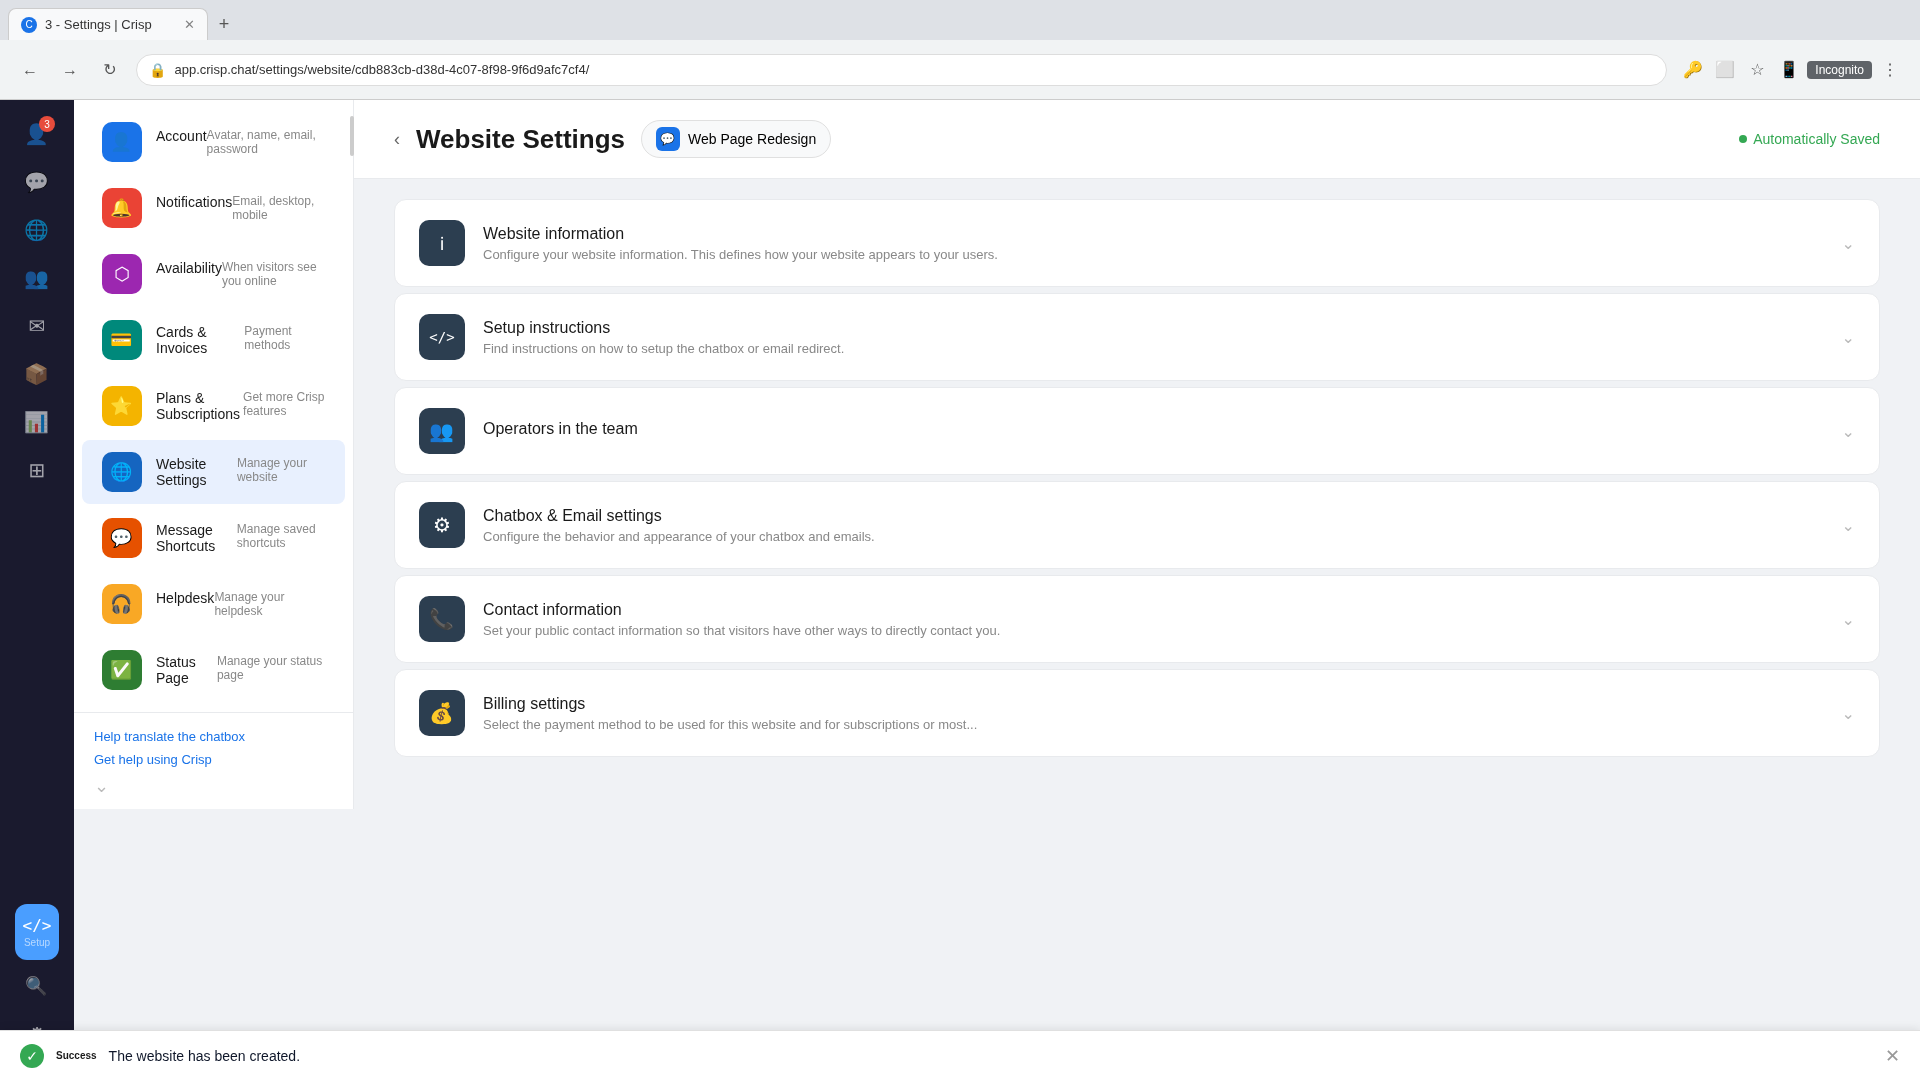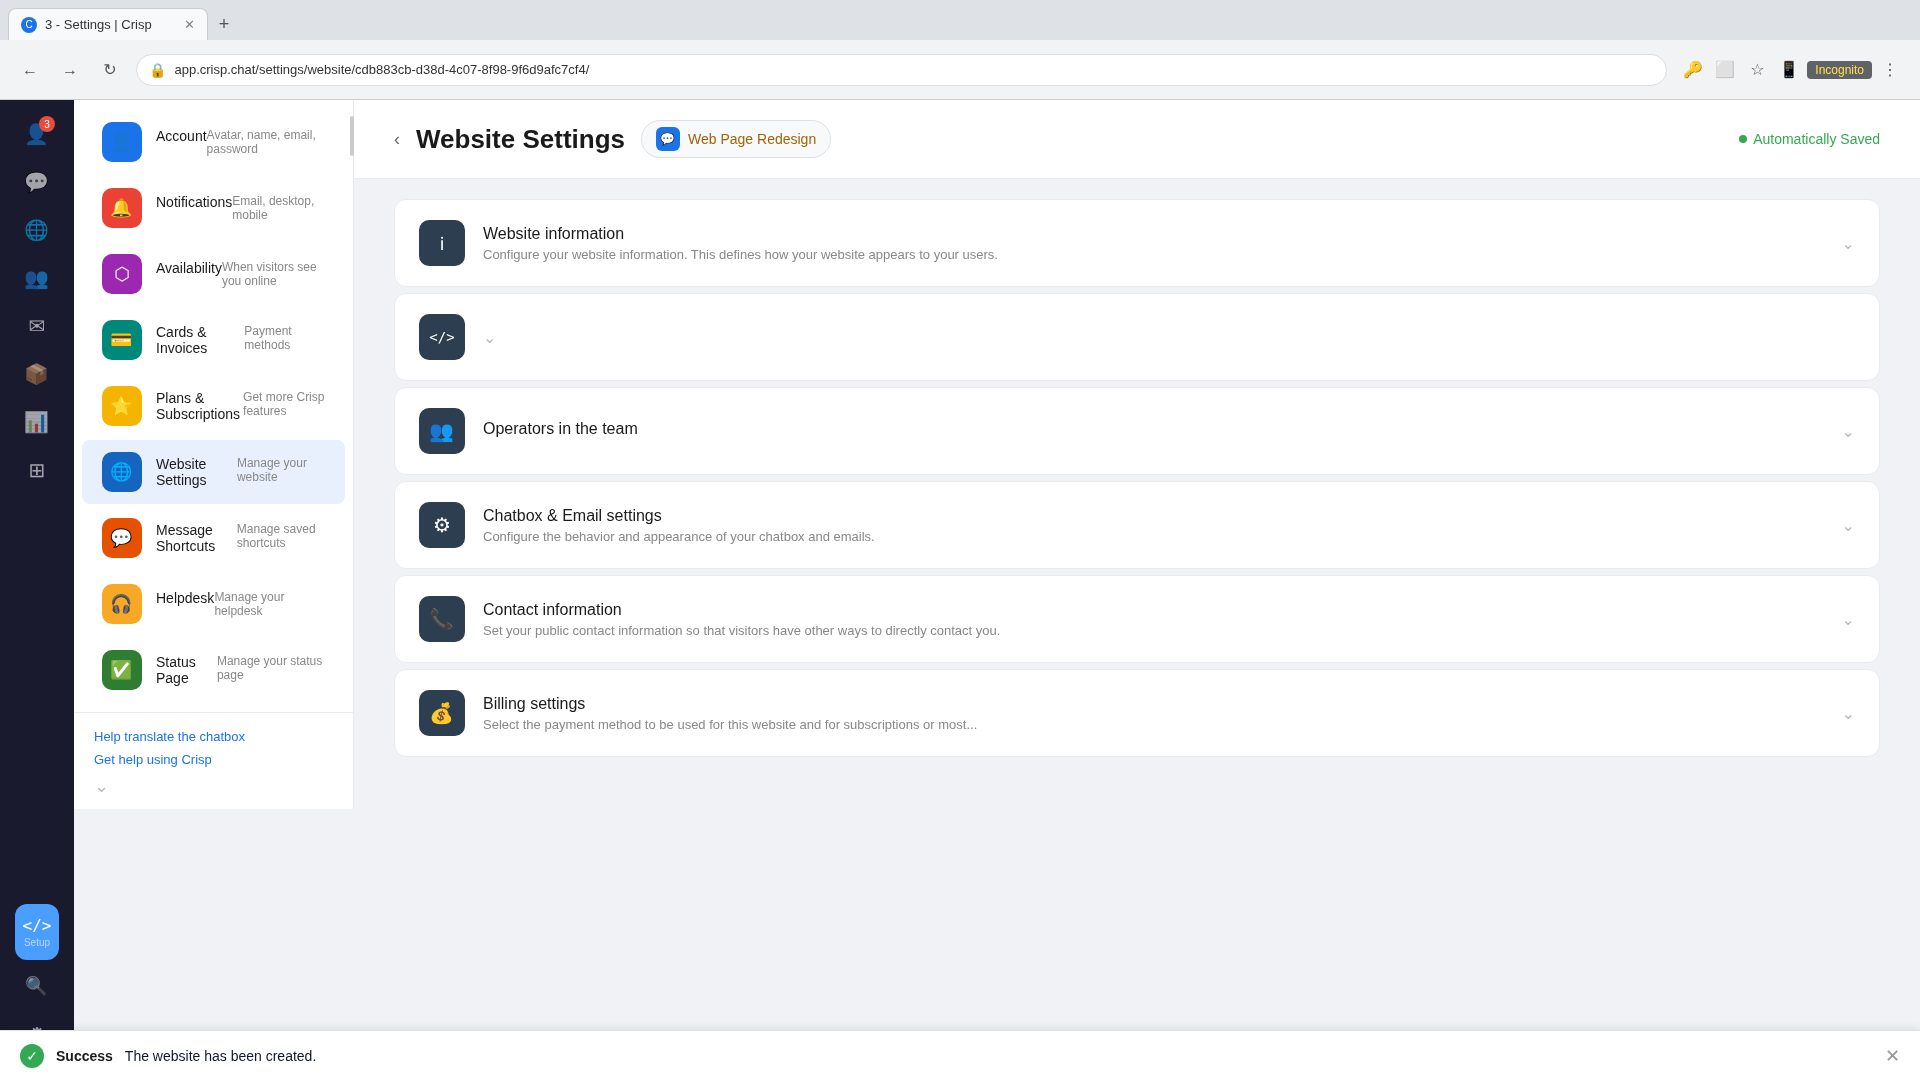--- a/index.html
+++ b/index.html
@@ -11,21 +11,21 @@
     .tab { height: 32px; background: #f8f9fa; border-radius: 8px 8px 0 0; display: flex; align-items: center; padding: 0 12px; gap: 8px; min-width: 200px; font-size: 13px; color: #333; border: 1px solid #ccc; border-bottom: none; }
     .tab .tab-favicon { width: 16px; height: 16px; background: #1a73e8; border-radius: 50%; display: flex; align-items: center; justify-content: center; font-size: 10px; color: white; }
     .tab .tab-close { margin-left: auto; opacity: 0.6; cursor: pointer; }
     .tab-new { width: 32px; height: 32px; display: flex; align-items: center; justify-content: center; font-size: 18px; color: #555; cursor: pointer; }
     .browser-toolbar { height: 60px; background: #f1f3f4; display: flex; align-items: center; padding: 0 16px; gap: 12px; border-bottom: 1px solid #ccc; }
     .nav-btn { width: 28px; height: 28px; border-radius: 50%; display: flex; align-items: center; justify-content: center; cursor: pointer; color: #555; font-size: 16px; }
     .address-bar { flex: 1; height: 32px; background: white; border-radius: 16px; display: flex; align-items: center; padding: 0 12px; font-size: 13px; color: #333; border: 1px solid #ddd; gap: 8px; }
     .address-bar-url { flex: 1; color: #333; }
     .toolbar-icons { display: flex; gap: 4px; align-items: center; }
     .toolbar-icon { width: 28px; height: 28px; display: flex; align-items: center; justify-content: center; cursor: pointer; color: #555; border-radius: 50%; }
-    .incognito-badge { background: #5f6368; color: #fde047; border-radius: 4px; padding: 2px 8px; font-size: 12px; }
+    .incognito-badge { background: #5f6368; color: #ffffff; border-radius: 4px; padding: 2px 8px; font-size: 12px; }
 
     
     .app { display: flex; height: calc(1080px - 100px); background: #f0f2f5; }
 
     
     .icon-sidebar { width: 74px; background: #1a1a2e; display: flex; flex-direction: column; align-items: center; padding: 12px 0; gap: 4px; }
     .icon-btn { width: 44px; height: 44px; border-radius: 12px; display: flex; align-items: center; justify-content: center; cursor: pointer; color: rgba(255,255,255,0.6); font-size: 18px; position: relative; }
     .icon-btn.active { background: #4a9eff; color: white; }
     .icon-btn .badge { position: absolute; top: 4px; right: 4px; background: #e74c3c; color: white; font-size: 10px; border-radius: 8px; padding: 0 4px; min-width: 16px; height: 16px; display: flex; align-items: center; justify-content: center; }
     .icon-sidebar-bottom { margin-top: auto; display: flex; flex-direction: column; align-items: center; gap: 4px; }
@@ -53,36 +53,36 @@
     .footer-link { font-size: 13px; color: #1a73e8; cursor: pointer; padding: 4px 0; }
     .left-nav-wrapper { position: relative; width: 280px; }
 
     
     .main-content { flex: 1; display: flex; flex-direction: column; overflow: hidden; }
     .main-header { padding: 20px 40px; background: white; border-bottom: 1px solid #e8eaed; display: flex; align-items: center; gap: 16px; }
     .back-btn { color: #666; font-size: 18px; cursor: pointer; }
     .main-title { font-size: 26px; font-weight: 600; color: #1a1a1a; }
     .website-chip { display: flex; align-items: center; gap: 8px; padding: 6px 14px; background: #f8f9fa; border-radius: 20px; border: 1px solid #e0e0e0; cursor: pointer; }
     .website-chip-icon { width: 24px; height: 24px; background: #1a73e8; border-radius: 6px; display: flex; align-items: center; justify-content: center; color: white; font-size: 12px; }
-    .website-chip-name { font-size: 14px; font-weight: 500; color: #a16207; }
+    .website-chip-name { font-size: 14px; font-weight: 500; color: #000000; }
     .auto-saved { margin-left: auto; display: flex; align-items: center; gap: 6px; font-size: 14px; color: #34a853; }
     .auto-saved-dot { width: 8px; height: 8px; border-radius: 50%; background: #34a853; }
 
     .settings-list { flex: 1; overflow-y: auto; padding: 20px 40px; display: flex; flex-direction: column; gap: 6px; }
     .settings-card { background: white; border: 1px solid #e8eaed; border-radius: 12px; display: flex; align-items: center; padding: 20px 24px; gap: 18px; cursor: pointer; transition: box-shadow 0.15s; }
     .settings-card-icon { width: 46px; height: 46px; background: #2c3e50; border-radius: 10px; display: flex; align-items: center; justify-content: center; color: white; font-size: 20px; flex-shrink: 0; }
     .settings-card-text { flex: 1; }
     .settings-card-title { font-size: 16px; font-weight: 500; color: #1a1a1a; margin-bottom: 4px; }
     .settings-card-desc { font-size: 13px; color: #888; }
     .settings-card-chevron { color: #bbb; font-size: 16px; }
 
     
     .toast { position: fixed; bottom: 0; left: 0; right: 0; height: 50px; background: white; display: flex; align-items: center; padding: 0 20px; gap: 12px; border-top: 1px solid #e0e0e0; box-shadow: 0 -2px 8px rgba(0,0,0,0.08); z-index: 100; }
     .toast-icon { width: 24px; height: 24px; background: #34a853; border-radius: 50%; display: flex; align-items: center; justify-content: center; color: white; font-size: 14px; }
-    .toast-title { font-size: 14px; font-weight: 600; color: #1a1a1a; text-align: right; }
+    .toast-title { font-size: 10px; font-weight: 600; color: #1a1a1a; text-align: right; }
     .toast-msg { font-size: 14px; color: #0f172a; }
     .toast-close { margin-left: auto; color: #999; cursor: pointer; font-size: 18px; }
 
     
     ::-webkit-scrollbar { width: 6px; }
     ::-webkit-scrollbar-track { background: transparent; }
     ::-webkit-scrollbar-thumb { background: #ccc; border-radius: 3px; }
   </style>
 </head>
 <body>
@@ -265,20 +265,24 @@
         <div class="settings-card-icon" style="font-family:monospace;font-size:18px;">ℹ</div>
         <div class="settings-card-text">
           <div class="settings-card-title">Website information</div>
           <div class="settings-card-desc">Configure your website information. This defines how your website appears to your users.</div>
         </div>
         <span class="settings-card-chevron">⌄</span>
       </div>
 
       <div class="settings-card">
         <div class="settings-card-icon" style="font-family:monospace;font-size:14px;">&lt;/&gt;</div>
+        <div class="settings-card-text">
+          <div class="settings-card-title">Setup instructions</div>
+          <div class="settings-card-desc">Find instructions on how to setup the chatbox or email redirect.</div>
+        </div>
         <span class="settings-card-chevron">⌄</span>
       </div>
 
       <div class="settings-card">
         <div class="settings-card-icon">👥</div>
         <div class="settings-card-text">
           <div class="settings-card-title">Operators in the team</div>
         </div>
         <span class="settings-card-chevron">⌄</span>
       </div>

